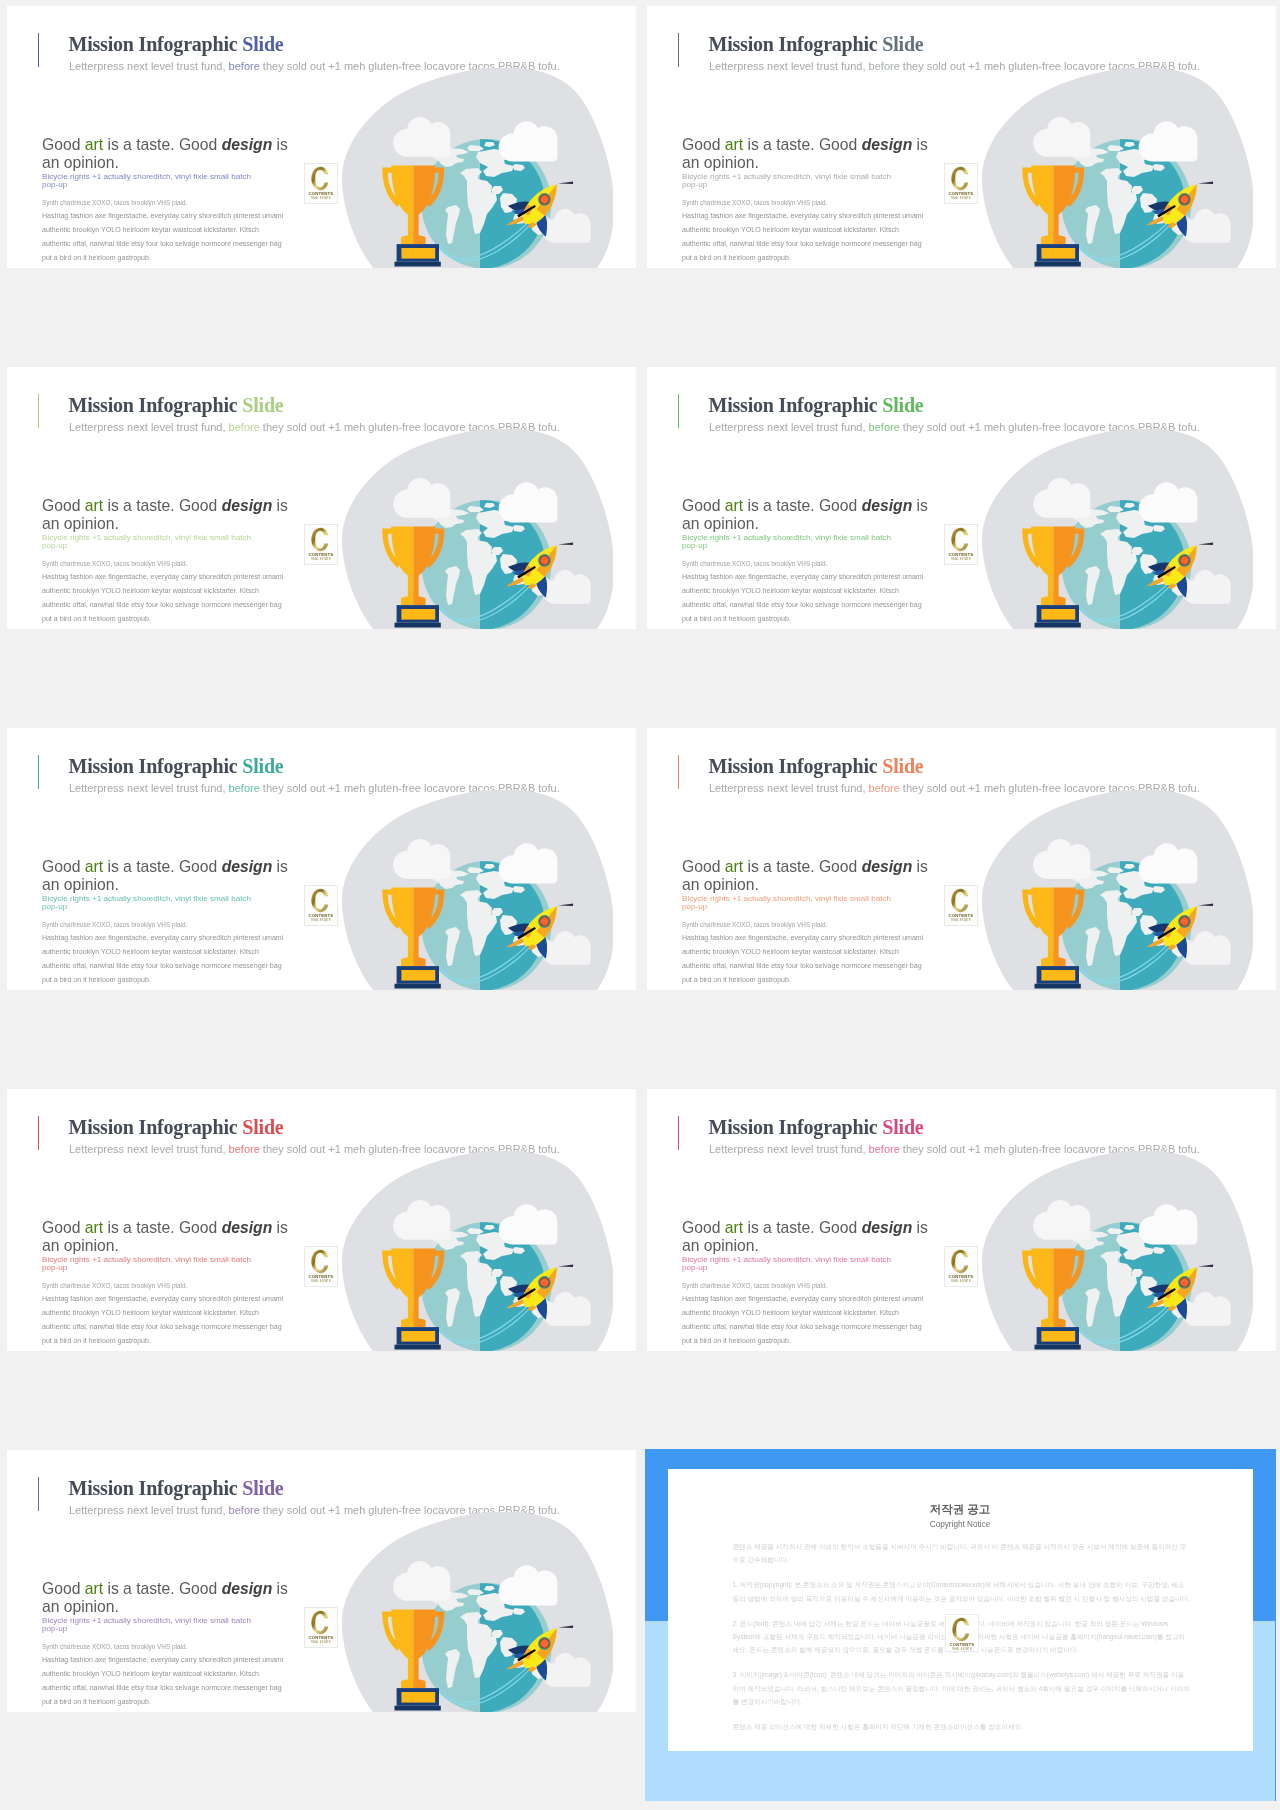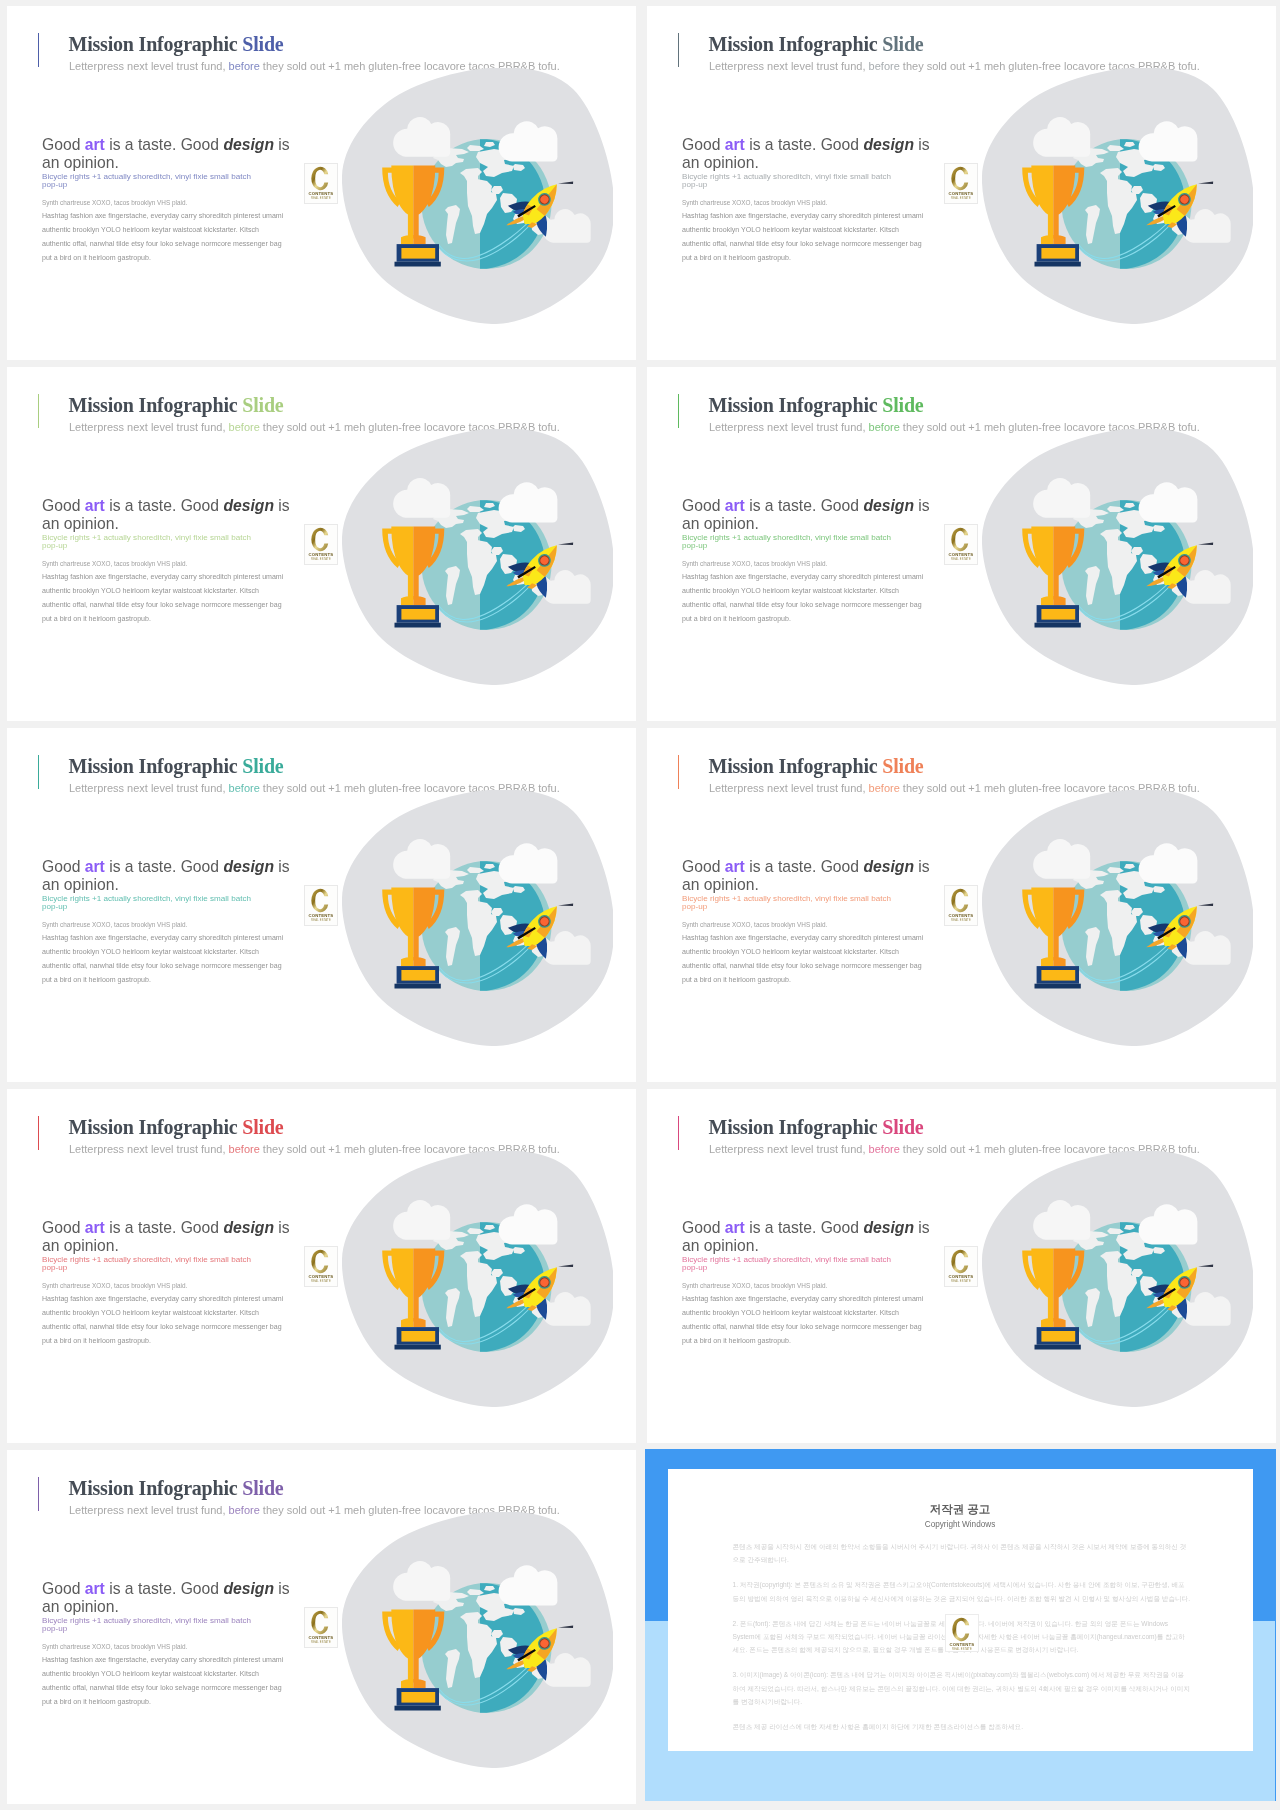--- a/index.html
+++ b/index.html
@@ -1,27 +1,27 @@
 <!DOCTYPE html>
 <html><head>
 <meta charset="utf-8">
 <title>Mission Infographic Slide</title>
 <style>
   html,body{margin:0;padding:0;background:#f1f1f1;}
   body{width:1280px;height:1810px;font-family:"Liberation Sans",sans-serif;overflow:hidden;}
   .grid{position:relative;width:1280px;height:1810px;}
   .cell{position:absolute;width:640px;height:361px;}
-  .slide{position:absolute;left:7px;top:6px;width:629px;height:354px;background:#fff;overflow:hidden;}
+  .slide{position:absolute;left:7px;top:6px;width:629px;height:262px;background:#fff;overflow:hidden;}
 
   .accentbar{position:absolute;left:30.6px;top:27px;width:1.5px;height:34px;}
   .htitle{position:absolute;left:61.5px;top:27px;font-family:"Liberation Serif",serif;font-size:20px;font-weight:700;color:#454c55;white-space:nowrap;letter-spacing:-.2px;}
   .hsub{position:absolute;left:62px;top:54.2px;font-size:11px;color:#a8a8a8;white-space:nowrap;letter-spacing:0px;}
 
   .lead{position:absolute;left:35px;top:130px;width:254px;font-size:15.7px;color:#5b5b5b;line-height:18.3px;}
-  .lead b{font-weight:700;color:#8b5cf6;}
+  .lead b{font-weight:400;color:#4d7c0f;}
   .lead i{font-weight:700;font-style:italic;color:#414141;}
   .sub1{position:absolute;left:35px;top:166.5px;width:226px;font-size:8.1px;line-height:8.5px;letter-spacing:0px;}
   .sub2{position:absolute;left:35px;top:191.5px;width:270px;font-size:6.4px;color:#a0a0a0;line-height:10px;}
   .bodytxt{position:absolute;left:35px;top:202.5px;width:300px;font-size:7.05px;color:#949494;line-height:14.2px;}
 
   .logo{position:absolute;left:297.4px;top:157.1px;width:31.7px;height:39.3px;background:#fdfdfc;border:1px solid #e9e9e9;}
   .ill{position:absolute;left:335px;top:62px;width:271px;height:256px;}
 
   .cpanel{position:absolute;left:5px;top:5px;width:631px;height:352px;background:#3f99f2;overflow:hidden;}
   .cpanel .lowerbg{position:absolute;left:0;top:172px;width:630px;height:183px;background:#b0ddfd;}
@@ -817,21 +817,21 @@
 </g>
 </svg>
 
   </div>
 </div>
 <div class="cell" style="left:640px;top:1444px">
   <div class="cpanel">
     <div class="lowerbg"></div>
     <div class="sheet">
       <div class="ctitle">저작권 공고</div>
-      <div class="ctitle2">Copyright Windows</div>
+      <div class="ctitle2">Copyright Notice</div>
       <div class="cbody">
         <p>콘텐츠 제공을 시작하시 전에 아래의 한약서 소항들을 시버시어 주시기 바랍니다. 귀하사 이 콘텐츠 제공을 시작하시 것은 시보서 제약에 보증에 동의하신 것으로 간주돼합니다.</p>
         <p>1. 저작권(copyright): 본 콘텐츠의 소유 및 저작권은 콘텐스키고오야(Contentstokeouts)에 세택시에서 있습니다. 사한 용내 안에 조합하 이보, 구판한생, 배포 등의 방법에 의하여 영리 목적으로 이용하실 수 세신사에게 이용하는 것은 금지되어 있습니다. 이러한 조합 행위 발견 시 민형사 및 형사상의 사법을 받습니다.</p>
         <p>2. 폰트(font): 콘텐츠 내에 담긴 서체는 한글 폰트는  네이버 나눔글꼴로 세택되었습니다. 네이버에 저작권이 있습니다. 한글 외의 영문 폰트는 Windows System에 포함된 서체와 구보드 제작되었습니다. 네이버 나눔글꼴 라이선스에 대한 자세한 사항은 네이버 나눔글꼴 홈페이지(hangeul.naver.com)를 참고하세요. 폰트는 콘텐츠의 함께 제공되지 않으므로, 필요할 경우 개별 폰트를 구입하셔서 사용폰트로 변경하시기 바랍니다.</p>
         <p>3. 이미지(image) &amp; 아이콘(icon): 콘텐츠 내에 담겨는 이미지와 아이콘은 픽사베이(pixabay.com)와 웹볼리스(webolys.com) 에서 제공한 무료 저작권을 이용하여 제작되었습니다. 따라서, 합스나만 제유보는 콘텐스의 끝정합니다. 이에 대한 권리는, 귀하사 별도의 4회사에 필요할 경우 이미지를 삭제하시거나 이미지를 변경하시기바랍니다.</p>
         <p>콘텐츠 제공 라이선스에 대한 자세한 사항은 홈페이지 하단에 기재한 콘텐츠라이선스를 참조하세요.</p>
       </div>
       <div class="clogo">
             <svg viewBox="0 0 31.7 39.3" xmlns="http://www.w3.org/2000/svg" style="position:absolute;left:0;top:0;width:31.7px;height:39.3px">
               <defs>

